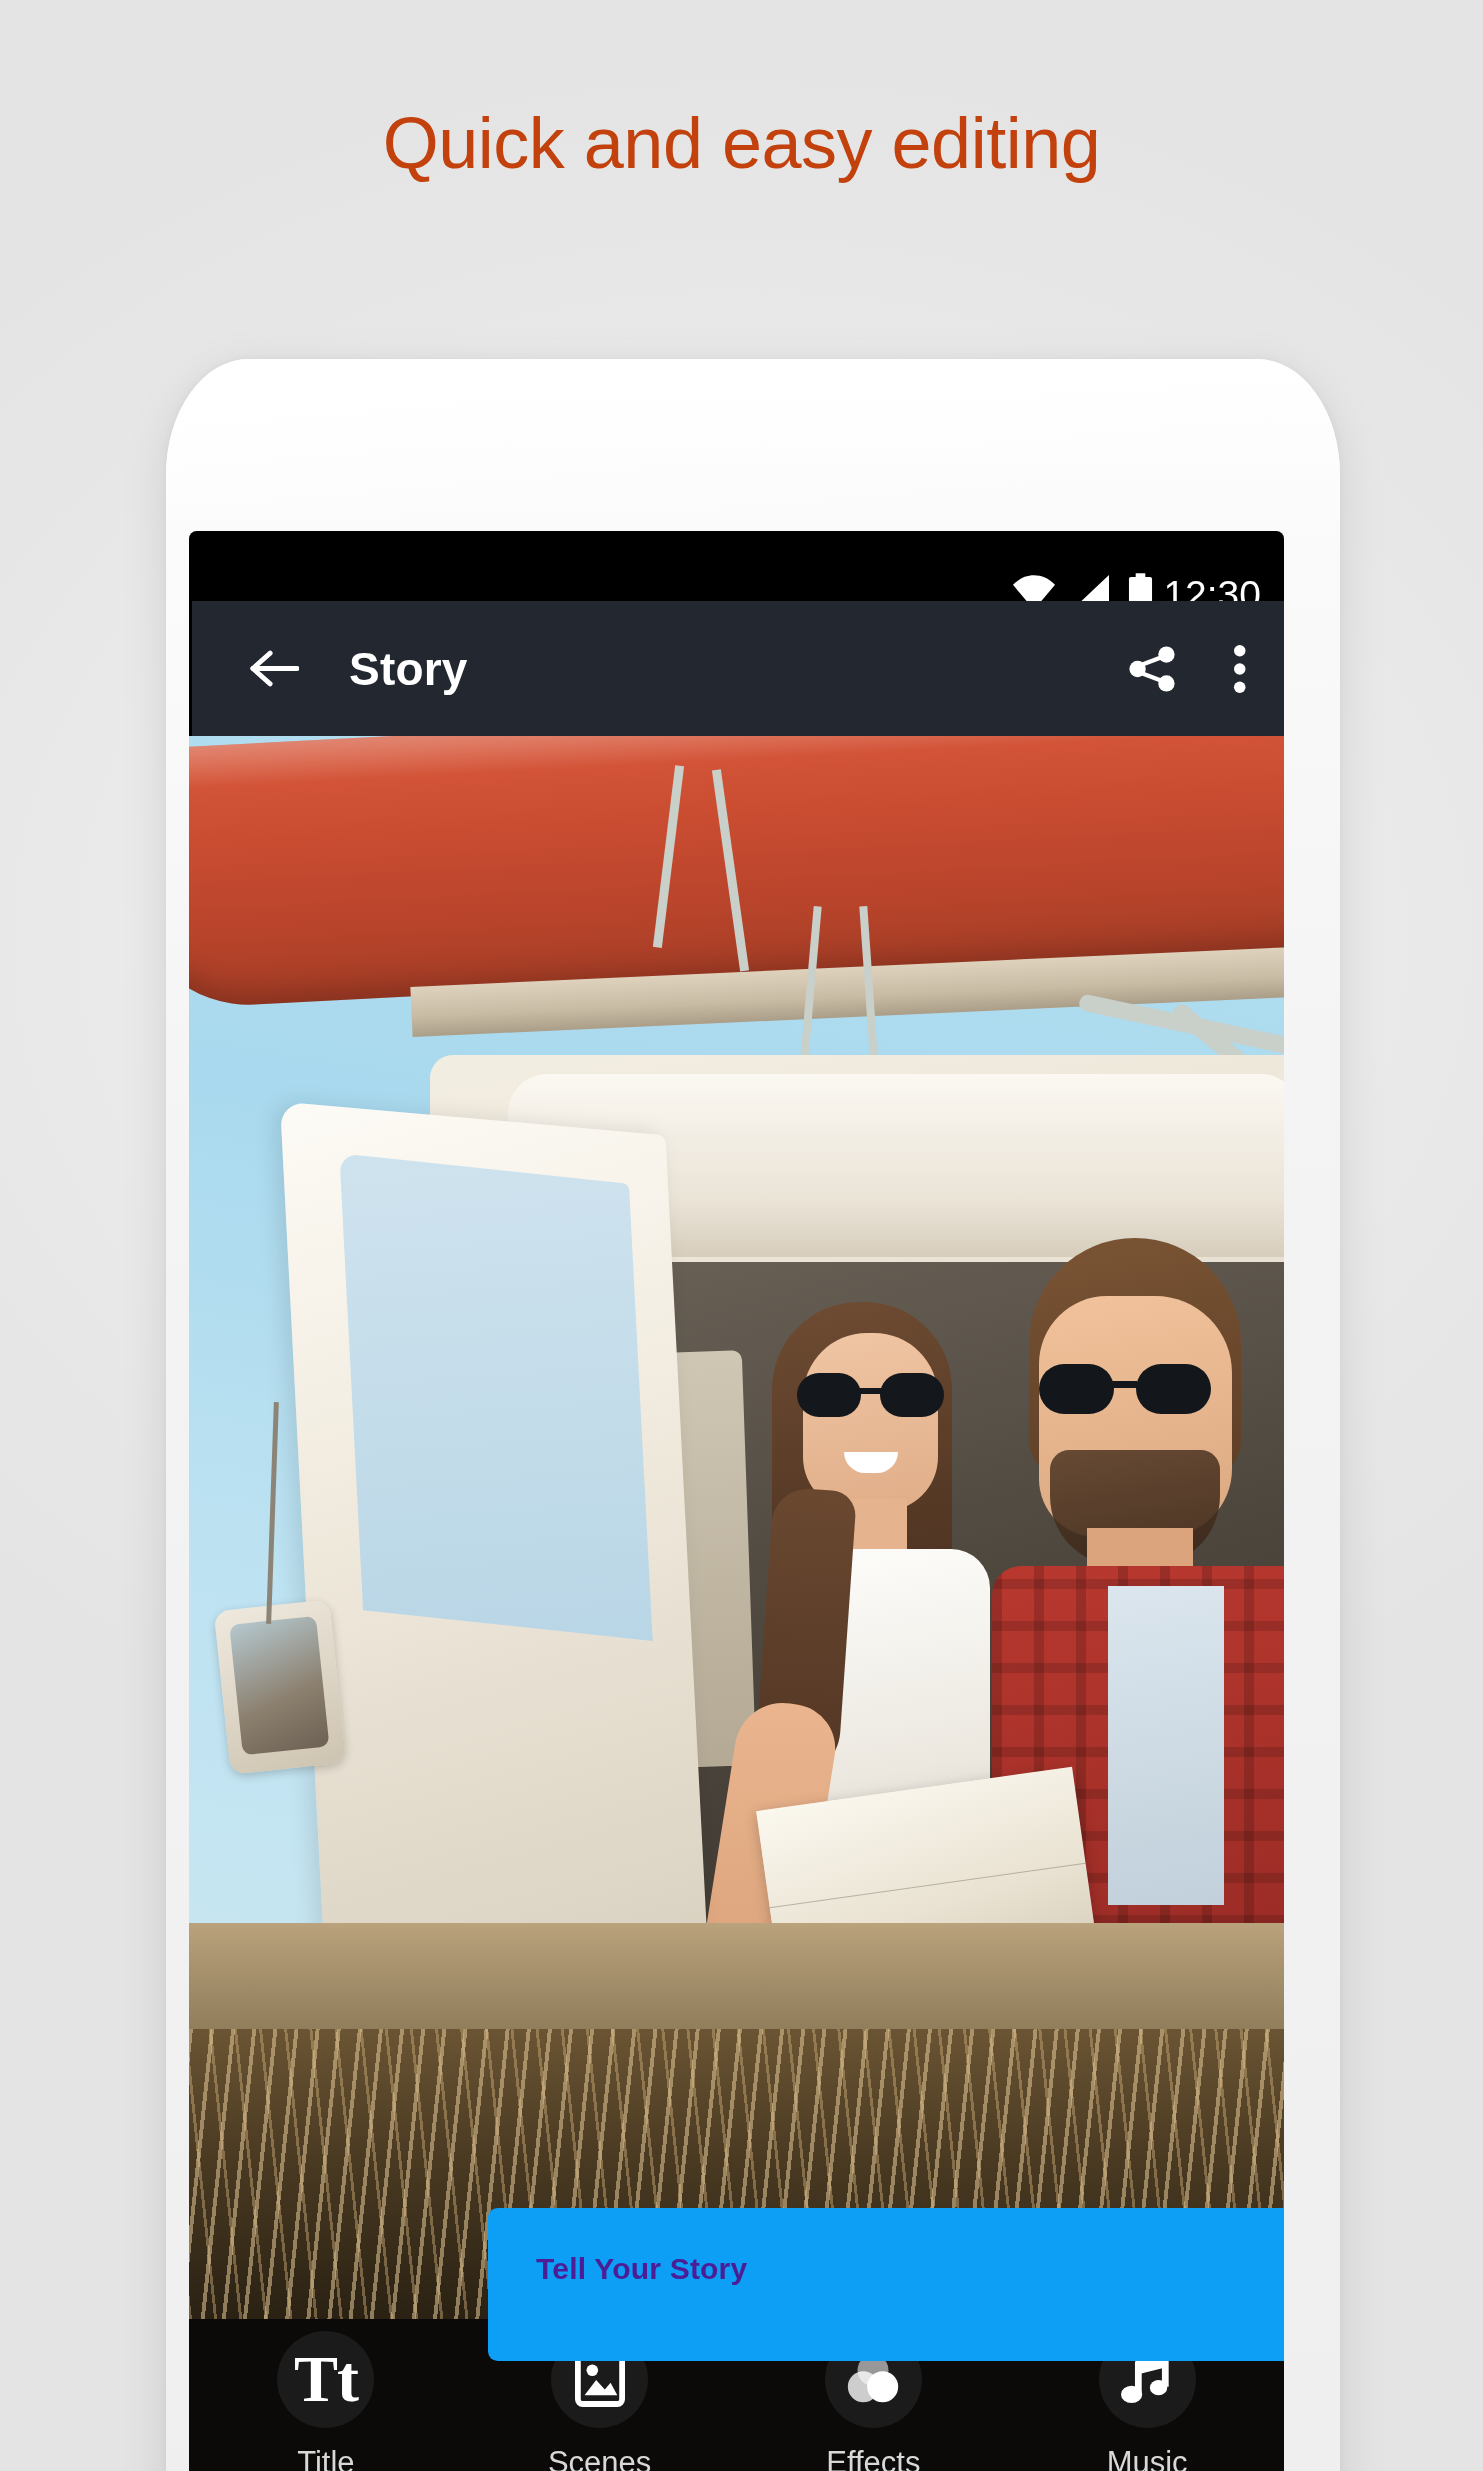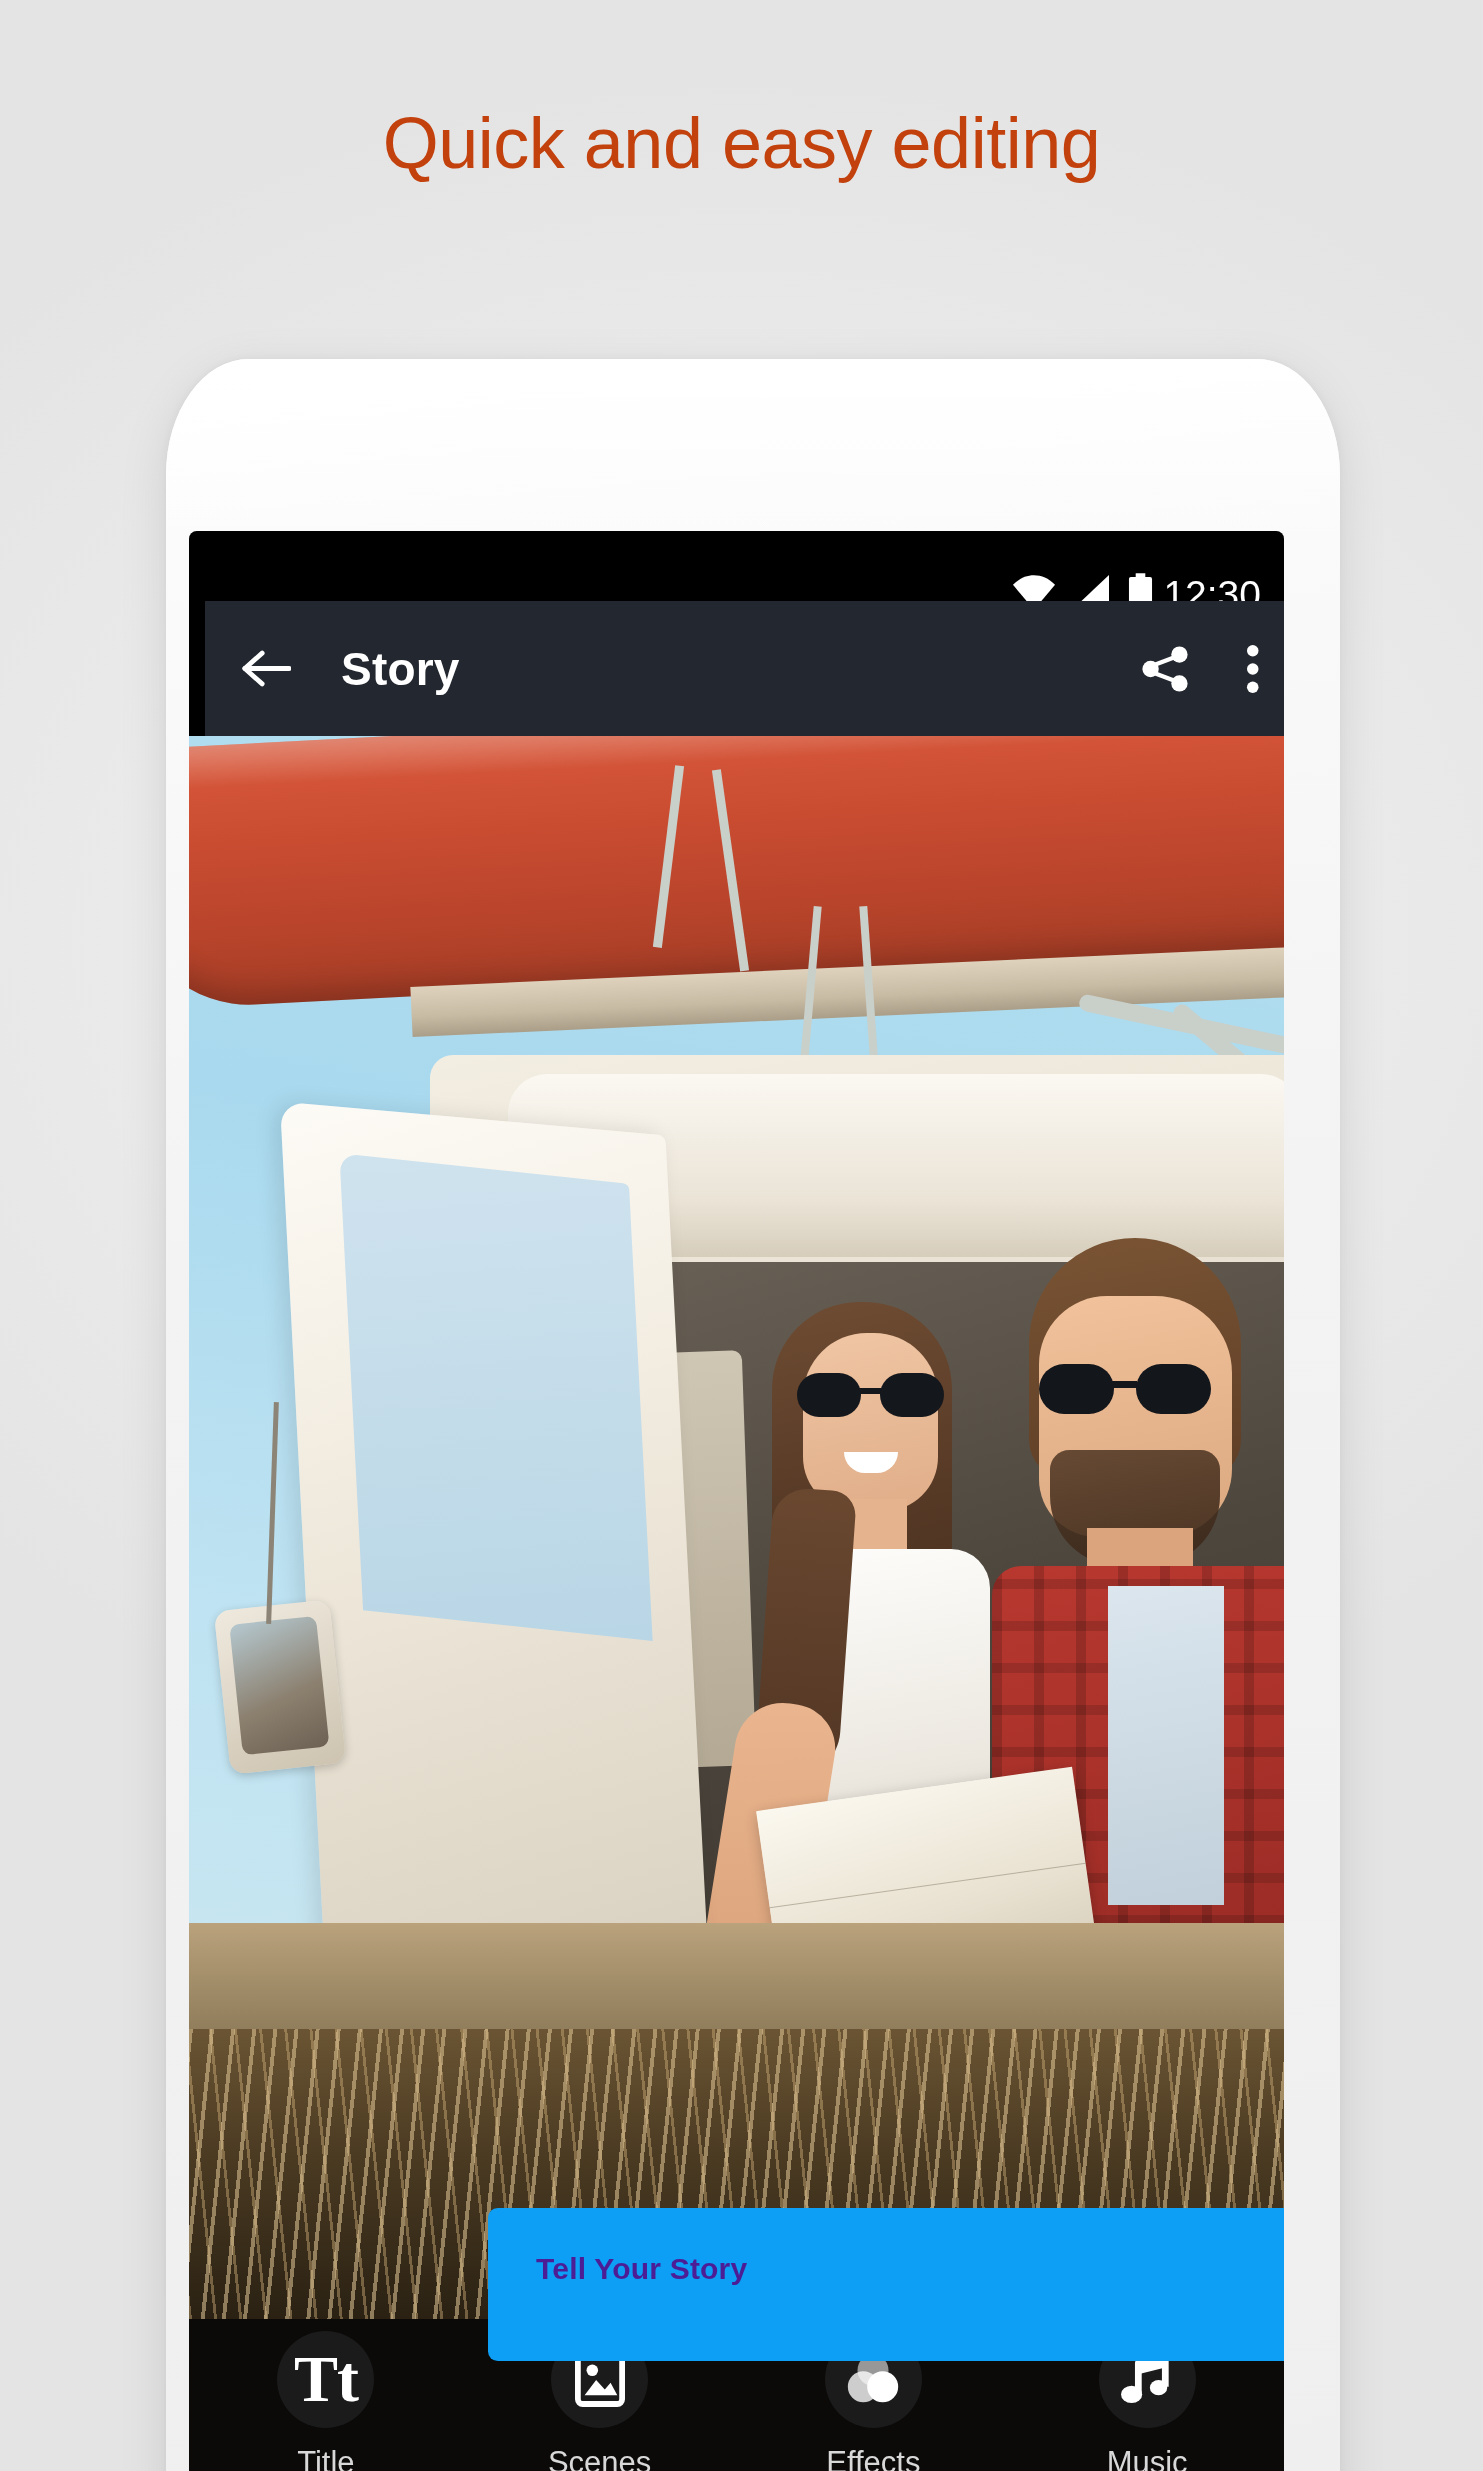--- a/index.html
+++ b/index.html
@@ -92,28 +92,28 @@
     font-size: 39px;
     font-weight: 400;
     letter-spacing: 0px;
     margin-left: 9.7px;
     line-height: 1;
   }
 
   
   .appbar {
     position: absolute;
-    left: 16px; top: 70px;
+    left: 3px; top: 70px;
     width: 100%;
     height: 135px;
     background: #232830;
     display: flex;
     align-items: center;
     box-sizing: border-box;
-    padding: 0 41px 0 36px;
+    padding: 0 41px 0 57px;
   }
   .appbar-title {
     color: #ffffff;
     font-size: 46px;
     font-weight: 700;
     margin-left: 50px;
     letter-spacing: 0.2px;
   }
   .appbar-spacer { flex: 1; }
   .appbar-action { margin-left: 56px; display: flex; align-items: center; cursor: pointer; }

